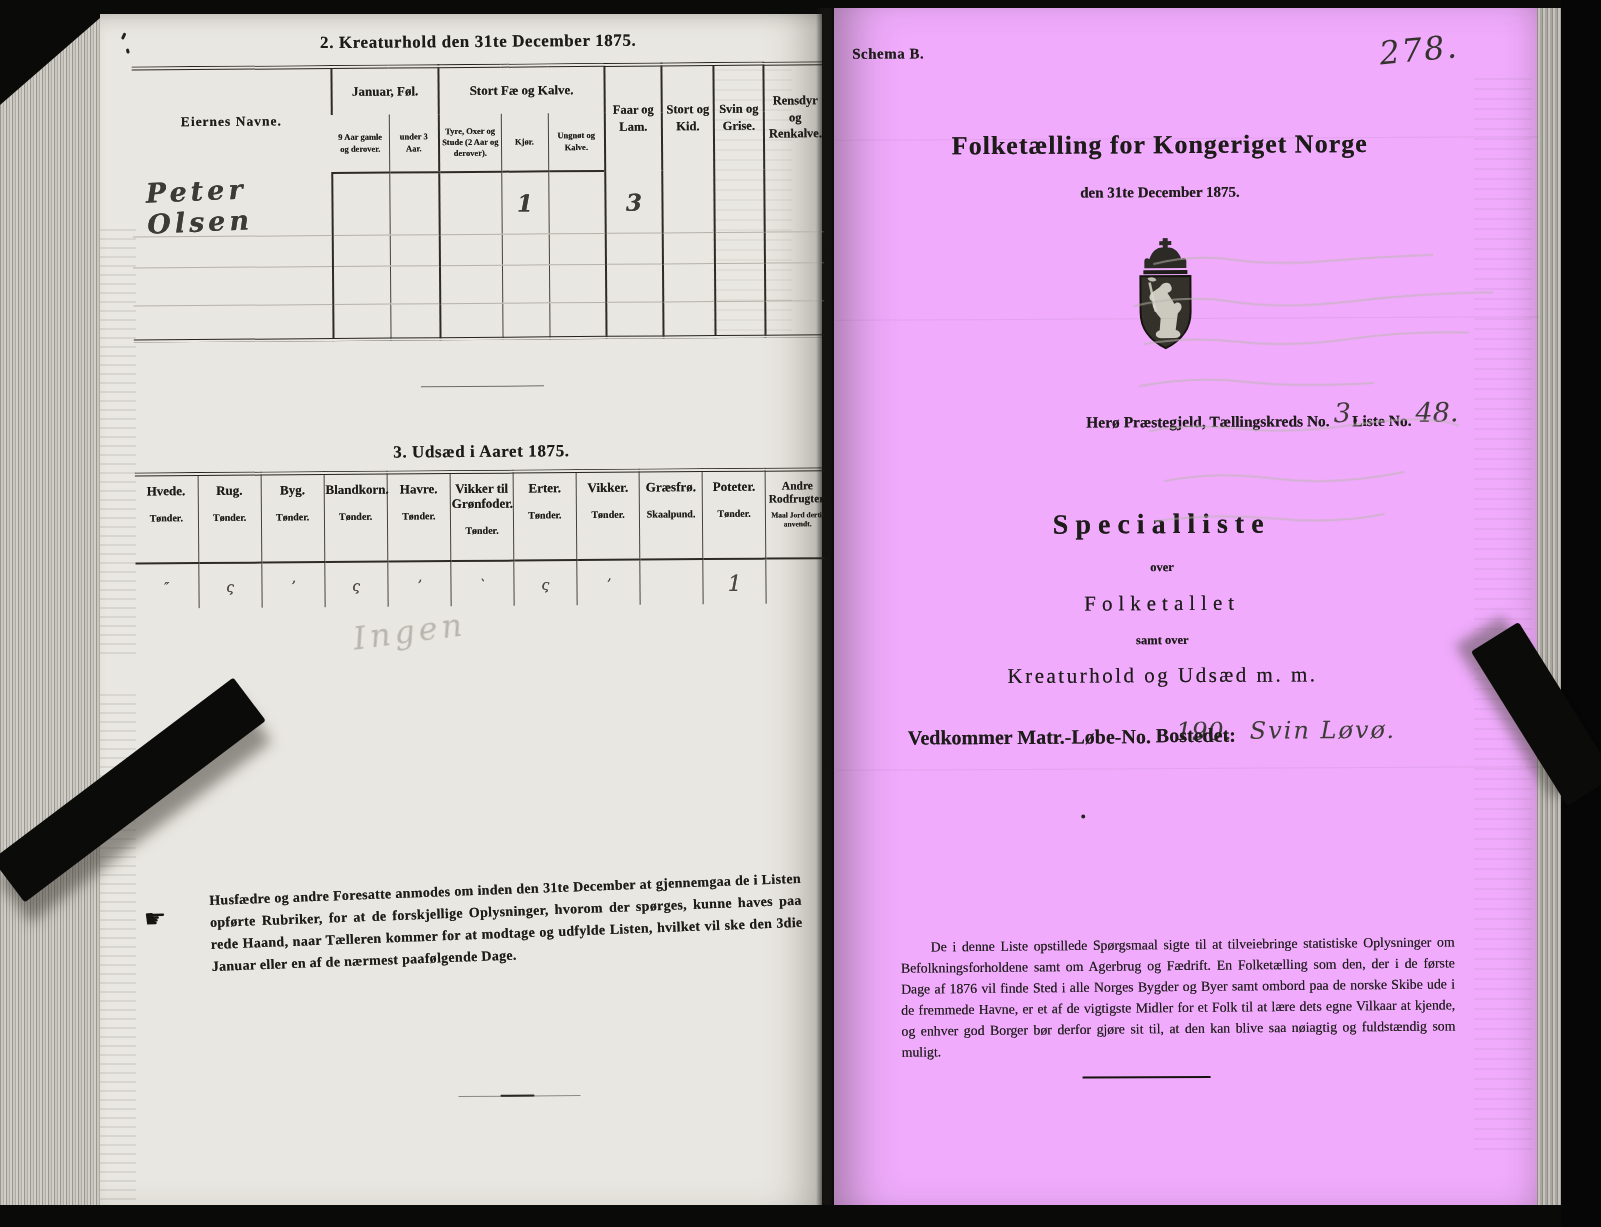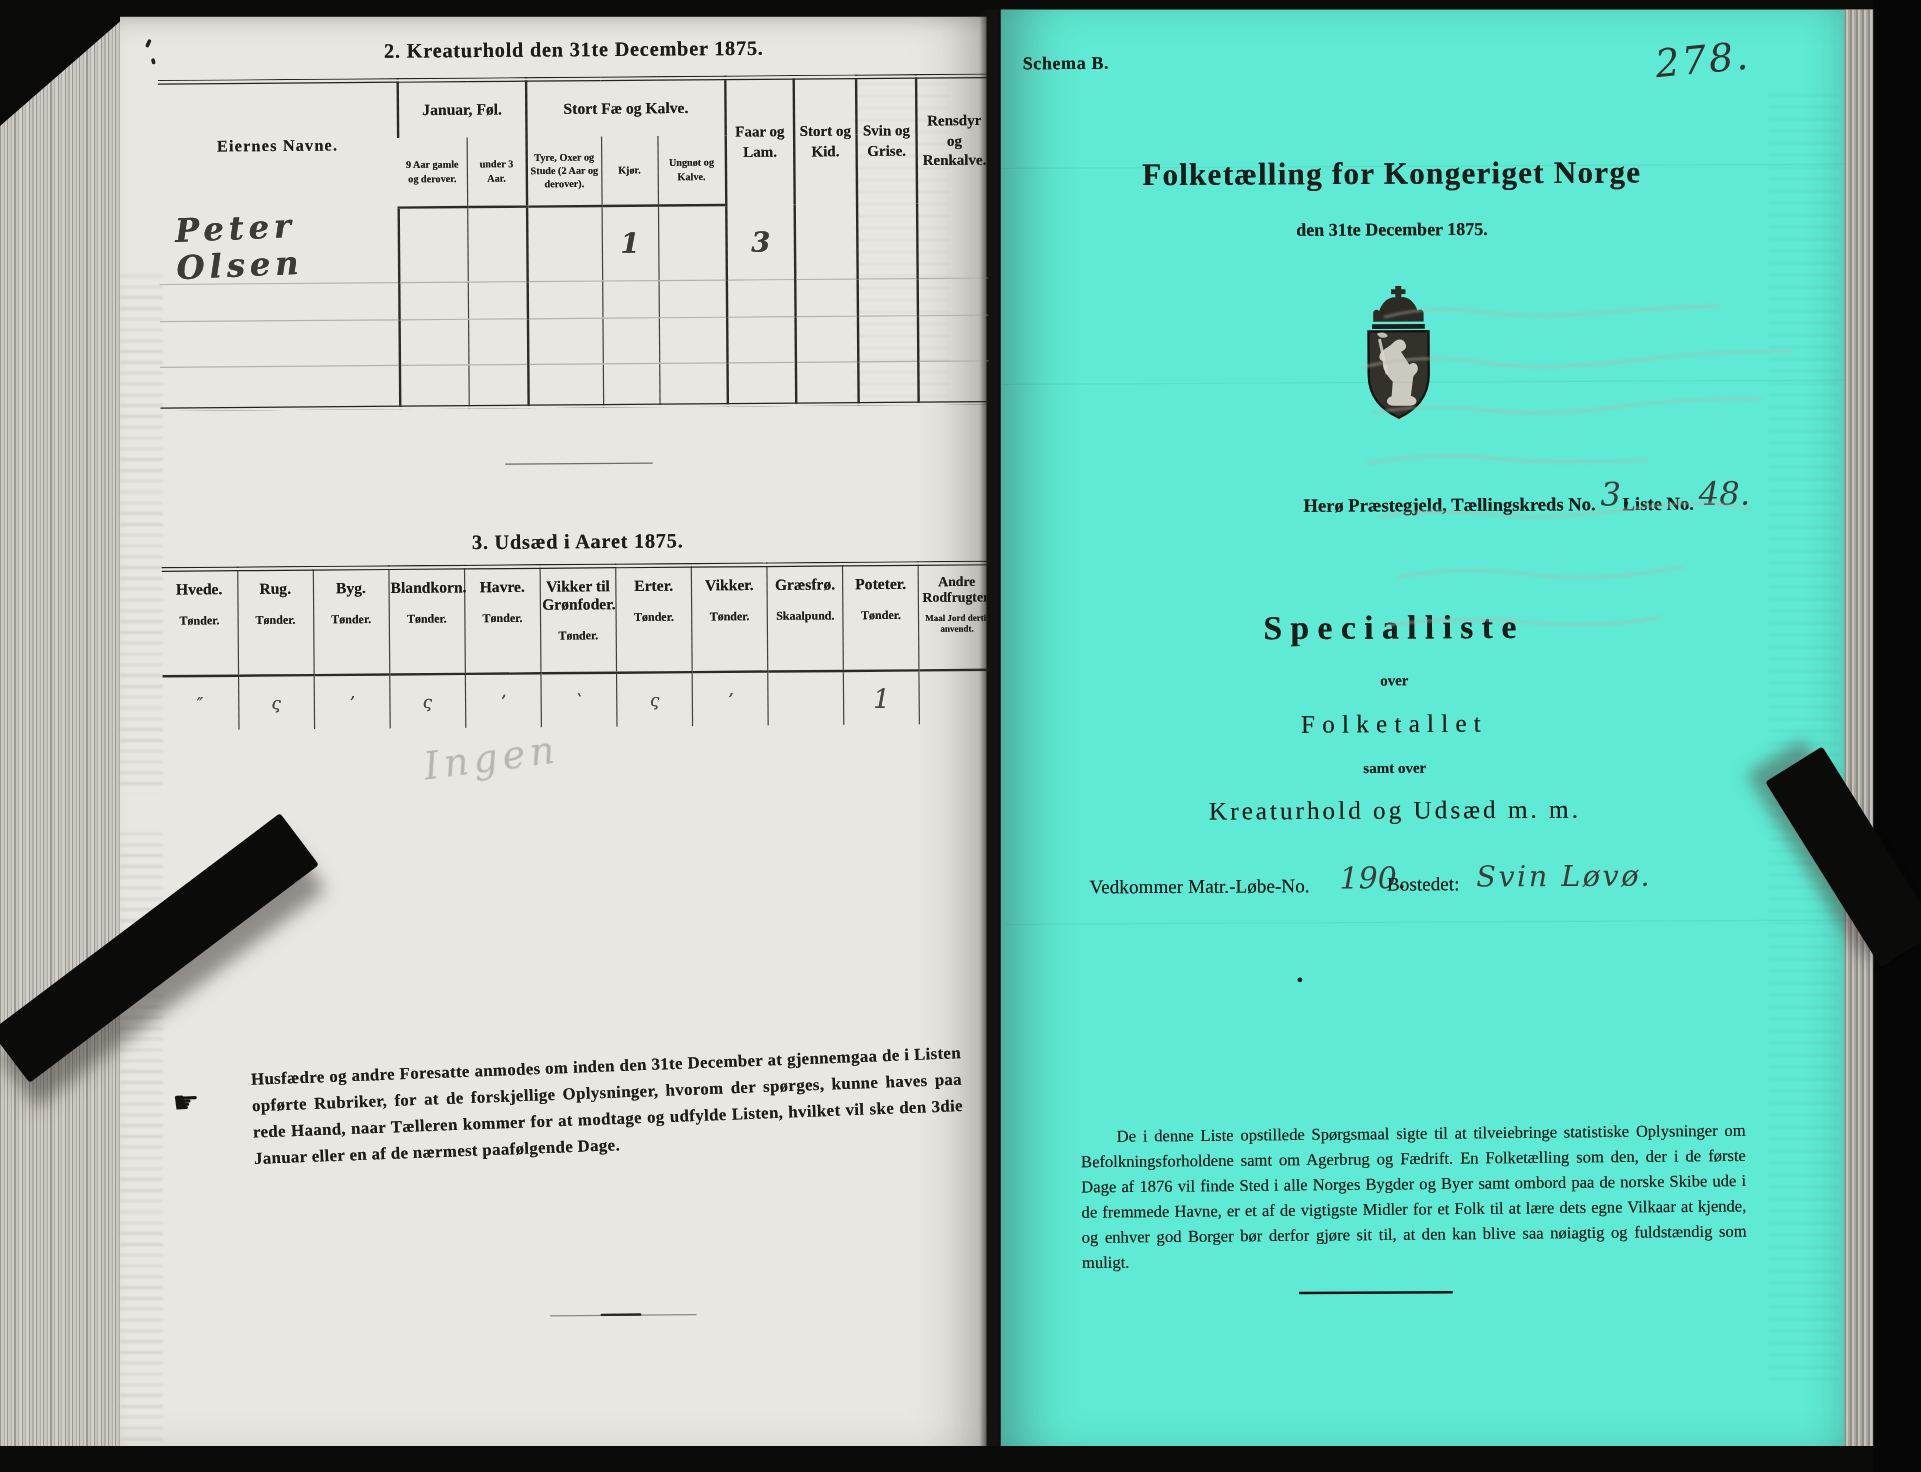--- a/index.html
+++ b/index.html
@@ -18,21 +18,21 @@
   .strap{position:absolute;background:#0b0b0a;border-radius:3px;}
   .strap.left{left:-22px;top:763px;width:302px;height:54px;transform:rotate(-37deg);
     box-shadow:-8px 20px 14px rgba(70,66,60,.55);}
   .strap.right{left:1452px;top:686px;width:182px;height:56px;transform:rotate(58deg);
     box-shadow:-14px 10px 12px rgba(80,76,70,.5);}
 
   
   .page{position:absolute;top:14px;height:1191px;}
   .page-left{left:100px;width:722px;background:#e9e7e1;
     box-shadow:inset -34px 0 44px -22px rgba(45,42,35,.38),inset 0 10px 18px -12px rgba(45,42,35,.3);}
-  .page-right{left:834px;top:8px;width:703px;height:1197px;background:#5eead4;
+  .page-right{left:834px;top:8px;width:703px;height:1197px;background:#f0abfc;
     box-shadow:inset 38px 0 48px -24px rgba(45,42,35,.42),inset -24px 0 34px -26px rgba(45,42,35,.3);}
   .tilt-l{position:absolute;inset:0;transform:rotate(-0.45deg);transform-origin:50% 0;}
   .tilt-r{position:absolute;inset:0;transform:rotate(-0.3deg);transform-origin:50% 0;}
 
   .print{text-shadow:0 0 .5px rgba(20,18,14,.65);}
   .hand{font-family:"DejaVu Serif","Liberation Serif",serif;font-style:italic;color:#3d3b36;}
 
   
   .bleed{position:absolute;background:repeating-linear-gradient(180deg,rgba(70,65,58,.10) 0 2px,rgba(0,0,0,0) 2px 9px);filter:blur(.7px);}
   .bleed.soft{background:repeating-linear-gradient(180deg,rgba(70,65,58,.055) 0 2px,rgba(0,0,0,0) 2px 10px);}
@@ -102,21 +102,21 @@
   .district .hw{font-size:27px;position:relative;top:-4px;}
   .d-left{position:absolute;left:250px;top:8px;}
   .d-right{position:absolute;left:516px;top:8px;}
   .head-block{position:absolute;left:0;top:500px;width:650px;text-align:center;}
   .h-special{font-weight:bold;font-size:28px;letter-spacing:7px;}
   .h-over{font-weight:bold;font-size:12.5px;margin-top:20px;}
   .h-folk{font-size:21px;letter-spacing:6px;margin-top:16px;}
   .h-samt{font-weight:bold;font-size:12.5px;margin-top:17px;}
   .h-kreat{font-size:21px;letter-spacing:2.5px;margin-top:15px;}
   .matr{position:absolute;left:0;top:700px;width:703px;height:50px;}
-  .matr .lbl{font-weight:normal;font-size:16px;}
+  .matr .lbl{font-weight:bold;font-size:20px;}
   .m1{position:absolute;left:70px;top:12px;} .m1 .hw{font-size:25px;position:relative;top:-3px;margin-left:21px;}
   .m2{position:absolute;left:318px;top:12px;} .m2 .hw{font-size:24px;letter-spacing:2px;position:relative;top:-3px;margin-left:10px;}
   .dot{position:absolute;left:243px;top:806px;width:4px;height:4px;border-radius:50%;background:#23211c;}
   .r-par{position:absolute;left:62px;top:926px;width:554px;font-size:13.8px;line-height:21px;
     text-align:justify;text-indent:30px;transform:rotate(-0.25deg);}
   .b-rule{position:absolute;left:243px;top:1068px;width:128px;height:2px;background:#15130f;}
   .ghost-svg{position:absolute;left:288px;top:238px;opacity:.55;filter:blur(.7px);}
 </style>
 </head>
 <body>

